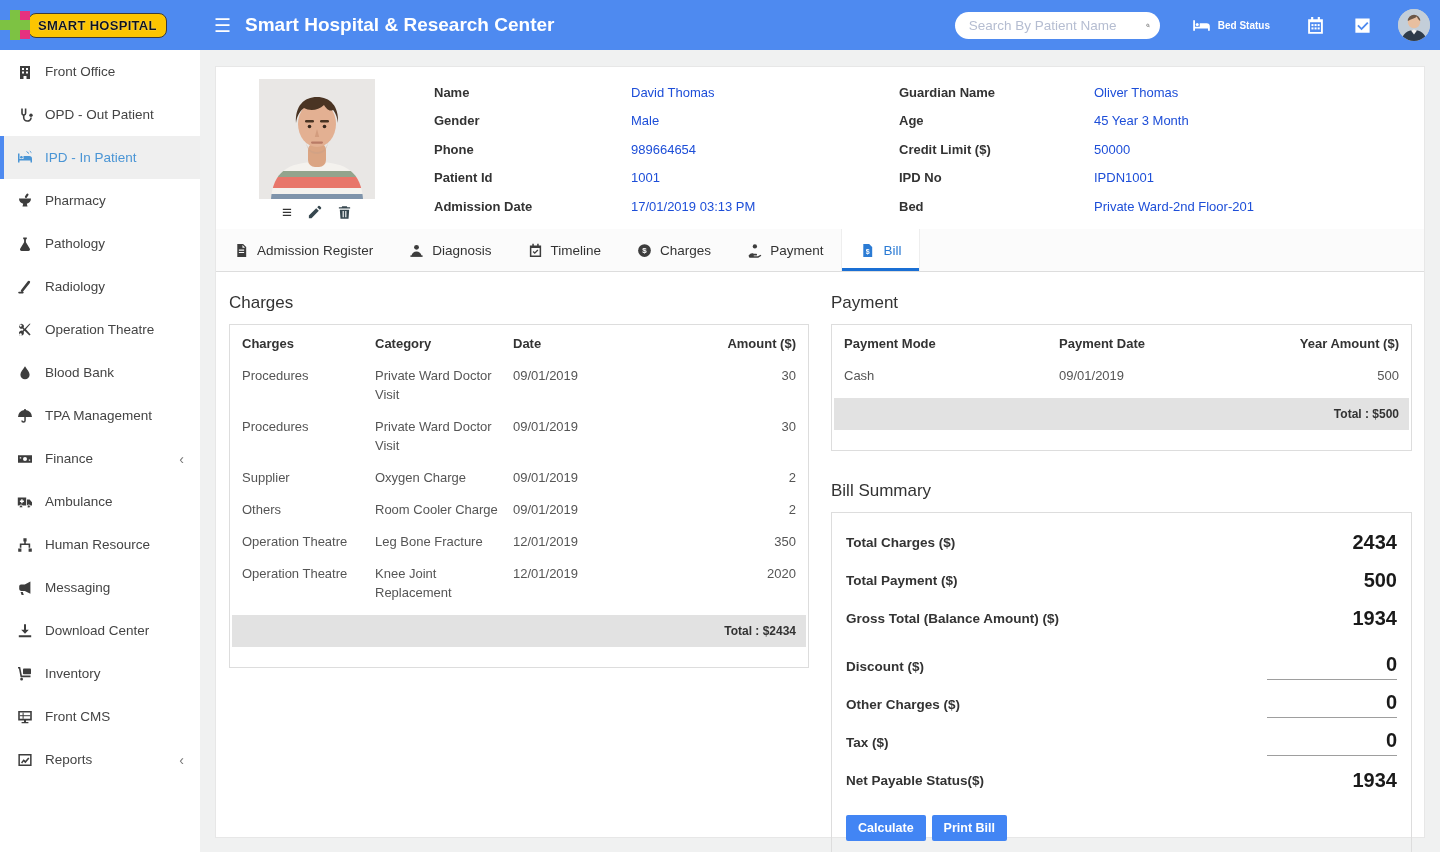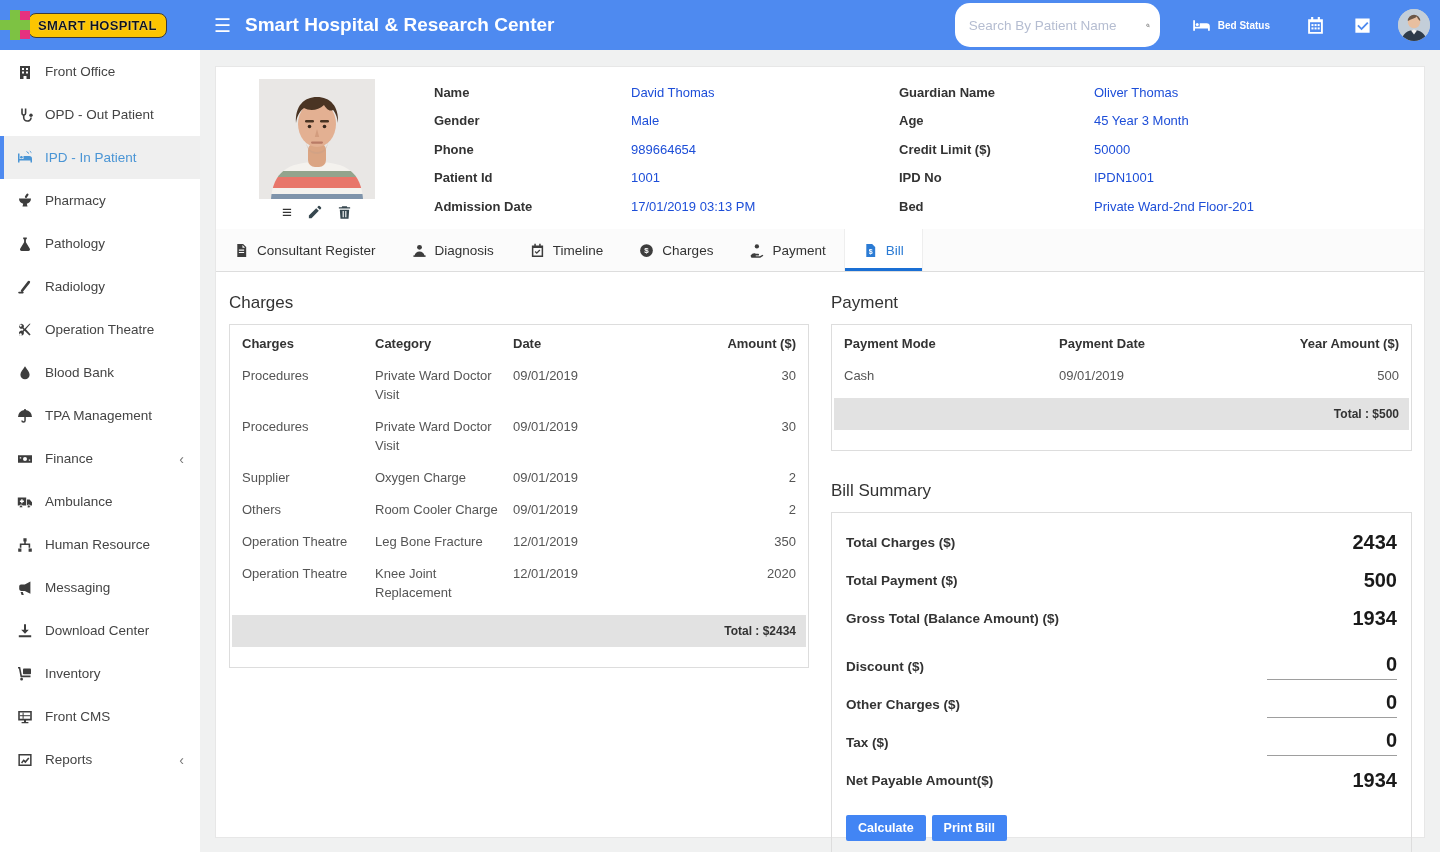--- a/index.html
+++ b/index.html
@@ -17,21 +17,21 @@
   .logo-cross .pink1 { position:absolute; right:0; top:1px; width:10px; height:12px; background:#e5317f; }
   .logo-cross .pink2 { position:absolute; right:0; bottom:1px; width:10px; height:12px; background:#e5317f; }
   .logo-cross .cv { position:absolute; left:10px; top:0; width:10px; height:30px; background:#7dc243; }
   .logo-cross .ch { position:absolute; left:0; top:10px; width:30px; height:10px; background:#7dc243; }
   .logo-badge { margin-left:-2px; background:#fdc500; border:1px solid #3c3c3c; border-radius:8px;
     padding:4px 9px; font-size:13px; font-weight:800; color:#141414; letter-spacing:.3px;
     text-shadow:0 0 1px #fff; white-space:nowrap; }
   .burger { color:#fff; font-size:19px; margin-left:14px; cursor:pointer; line-height:1; }
   .app-title { color:#fff; font-size:19px; font-weight:bold; margin-left:14px; }
   .header-right { margin-left:auto; display:flex; align-items:center; padding-right:10px; }
-  .search-pill { width:205px; height:44px; background:#fff; border-radius:15px;
+  .search-pill { width:205px; height:27px; background:#fff; border-radius:15px;
     display:flex; align-items:center; padding:0 10px 0 14px; }
   .search-pill input { border:none; outline:none; flex:1; font-size:13.5px; color:#333;
     font-family:"Liberation Sans", sans-serif; background:transparent; }
   .search-pill input::placeholder { color:#b5bdd1; }
   .hicon { color:#fff; display:flex; align-items:center; }
   .bed-status { display:flex; align-items:center; gap:7px; color:#fff;
     font-size:10px; font-weight:bold; margin-left:32px; cursor:pointer; }
   .cal-ic { margin-left:36px; cursor:pointer; }
   .chk-ic { margin-left:28px; cursor:pointer; }
   .avatar { width:32px; height:32px; border-radius:50%; overflow:hidden; margin-left:26px;
@@ -408,21 +408,21 @@
     </div>
   </div>
 
   <div class="tabbar">
     <div class="tab">
       <span class="tic">
           <svg class="ic" viewBox="0 0 16 16" fill="currentColor">
             <path fill-rule="evenodd" d="M3.5 1h6.2L13 4.3V15H3.5zM9 2.2V5h2.8zM5.2 7h5.6v1.2H5.2zm0 2.5h5.6v1.2H5.2z"></path>
           </svg>
         </span>
-      <span>Consultant Register</span>
+      <span>Admission Register</span>
     </div>
     <div class="tab">
       <span class="tic">
           <svg class="ic" viewBox="0 0 16 16" fill="currentColor">
             <circle cx="8" cy="4.6" r="2.6"></circle>
             <path d="M2.6 14c.4-3.2 2.6-5 5.4-5s5 1.8 5.4 5z"></path>
             <rect x="1.5" y="13.2" width="13" height="1.6"></rect>
           </svg>
         </span>
       <span>Diagnosis</span>
@@ -556,21 +556,21 @@
         </div>
         <div class="bs-row">
           <span class="bs-label">Other Charges ($)</span>
           <span class="bs-input">0</span>
         </div>
         <div class="bs-row">
           <span class="bs-label">Tax ($)</span>
           <span class="bs-input">0</span>
         </div>
         <div class="bs-row">
-          <span class="bs-label">Net Payable Amount($)</span>
+          <span class="bs-label">Net Payable Status($)</span>
           <span class="bs-value">1934</span>
         </div>
         <div class="bs-buttons">
           <button class="btn">Calculate</button>
           <button class="btn">Print Bill</button>
         </div>
       </div>
     </div>
   </div>
 </div>

